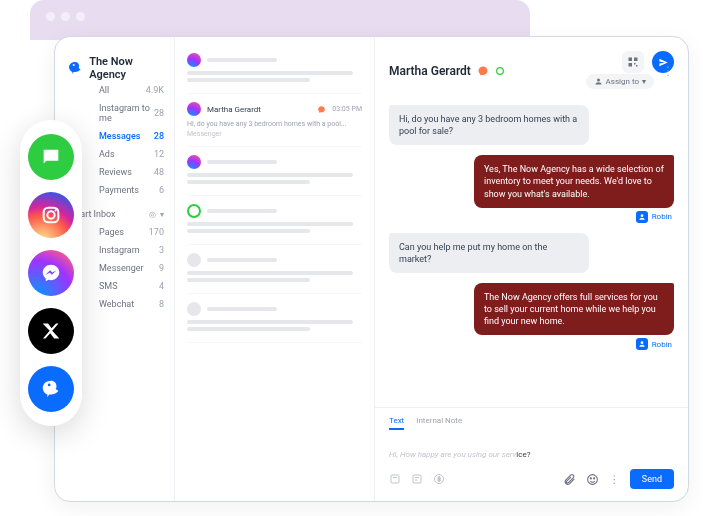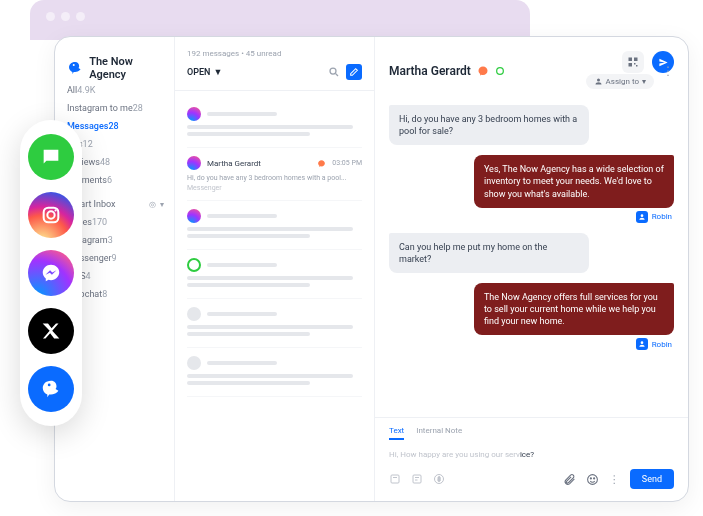--- a/index.html
+++ b/index.html
@@ -12,21 +12,21 @@
 .app-window { position: absolute; left: 54px; top: 36px; right: 14px; bottom: 14px; background: #fff; border: 1px solid #d4d8e0; border-radius: 16px; display: flex; overflow: hidden; box-shadow: 0 6px 24px rgba(0,0,0,0.06); }
 
 .channel-strip { position: absolute; left: 20px; top: 120px; width: 62px; display: flex; flex-direction: column; gap: 12px; align-items: center; z-index: 10; background: #fff; border-radius: 40px; padding: 14px 6px; box-shadow: 0 8px 30px rgba(0,0,0,0.15); }
 .channel-icon { width: 46px; height: 46px; border-radius: 50%; display: flex; align-items: center; justify-content: center; flex-shrink: 0; }
 
 
 .sidebar { width: 120px; padding: 18px 10px 10px 12px; border-right: 1px solid #eef0f4; display: flex; flex-direction: column; font-size: 9px; color: #6b7280; }
 .brand-row { display: flex; align-items: center; gap: 6px; }
 .brand-logo { width: 18px; height: 18px; }
 .brand-name { font-size: 11px; font-weight: 600; color: #1f2937; }
-.side-item { display: flex; align-items: center; padding: 4px 0; font-size: 9px; cursor: pointer; }
+.side-item { display: flex; justify-content: space-between; align-items: center; padding: 4px 0; font-size: 9px; cursor: pointer; margin-left: 32px; }
 .side-item.active { color: #0a6bff; font-weight: 500; }
 .side-item .count { color: #9ca3af; font-size: 9px; }
 .side-item.active .count { color: #0a6bff; }
 .side-group { margin-top: 6px; }
 .side-group-header { display: flex; justify-content: space-between; align-items: center; padding: 4px 0; font-size: 9px; color: #6b7280; }
 .side-group-header .icons { display: flex; gap: 4px; color: #9ca3af; font-size: 8px; }
 
 
 .convo-list { width: 200px; border-right: 1px solid #eef0f4; display: flex; flex-direction: column; }
 .convo-header { padding: 12px 12px 10px 12px; border-bottom: 1px solid #eef0f4; }
@@ -65,25 +65,25 @@
 .msg-row { display: flex; }
 .msg-row.in { justify-content: flex-start; }
 .msg-row.out { justify-content: flex-end; }
 .bubble { max-width: 200px; padding: 8px 10px; border-radius: 8px; font-size: 9px; line-height: 1.35; }
 .bubble.in { background: #eceef2; color: #374151; border-top-left-radius: 2px; }
 .bubble.out { background: #7f1d1d; color: #fff; border-top-right-radius: 2px; }
 .agent-tag { display: flex; align-items: center; gap: 4px; font-size: 8px; color: #0a6bff; margin-top: 3px; justify-content: flex-end; padding-right: 2px; }
 .agent-avatar { width: 12px; height: 12px; border-radius: 3px; background: #0a6bff; color: #fff; font-size: 7px; display: flex; align-items: center; justify-content: center; }
 
 .composer { border-top: 1px solid #eef0f4; padding: 8px 14px 12px 14px; }
-.composer-tabs { display: flex; gap: 12px; font-size: 8px; margin-bottom: 6px; }
+.composer-tabs { display: flex; gap: 12px; font-size: 8px; margin-bottom: 16px; }
 .composer-tabs .tab { color: #9ca3af; padding-bottom: 3px; cursor: pointer; }
 .composer-tabs .tab.active { color: #0a6bff; border-bottom: 2px solid #0a6bff; }
 .composer-input { font-size: 8px; color: #374151; padding: 4px 0 10px 0; }
-.composer-input .placeholder-part { color: #c0c4cc; }
+.composer-input .placeholder-part { color: #c0c4cc; font-style: italic; }
 .composer-bottom { display: flex; justify-content: space-between; align-items: center; }
 .composer-left-icons, .composer-right-icons { display: flex; gap: 10px; align-items: center; color: #9ca3af; font-size: 11px; }
 .send-btn { background: #0a6bff; color: #fff; font-size: 9px; padding: 5px 12px; border-radius: 4px; border: none; }
 
 svg { display: block; }
 </style>
 </head>
 <body>
 
 <div class="browser-mock">
@@ -201,42 +201,20 @@
         <span class="count">4</span>
       </div>
       <div class="side-item">
         <span>Webchat</span>
         <span class="count">8</span>
       </div>
     </div>
   </div>
 
   <div class="convo-list">
-    <div class="convo-header">
-      <div class="convo-meta">192 messages • 45 unread</div>
-      <div class="convo-controls">
-        <div class="open-filter">
-          <span>OPEN</span>
-          <span>▼</span>
-        </div>
-        <div class="convo-actions">
-          <span class="icon-search">
-            <svg width="12" height="12" viewBox="0 0 24 24" fill="none" stroke="#9ca3af" stroke-width="2.5">
-                <circle cx="10" cy="10" r="6"></circle>
-                <line x1="15" y1="15" x2="20" y2="20"></line>
-              </svg>
-          </span>
-          <span class="icon-compose">
-            <svg width="10" height="10" viewBox="0 0 24 24" fill="none" stroke="#fff" stroke-width="2.5">
-                <path d="M4 20h4L20 8l-4-4L4 16v4z"></path>
-              </svg>
-          </span>
-        </div>
-      </div>
-    </div>
     <div class="convo-items" id="convo-items">
         <div class="convo-item">
           <div class="convo-item-head">
             <div class="convo-avatar" style="background:radial-gradient(circle at 30% 100%,#0099ff,#a033ff,#ff5c87)"></div>
             <div class="skeleton-line short"></div>
           </div>
           <div class="skeleton-line long"></div>
           <div class="skeleton-line med"></div>
         </div>
         <div class="convo-item">

